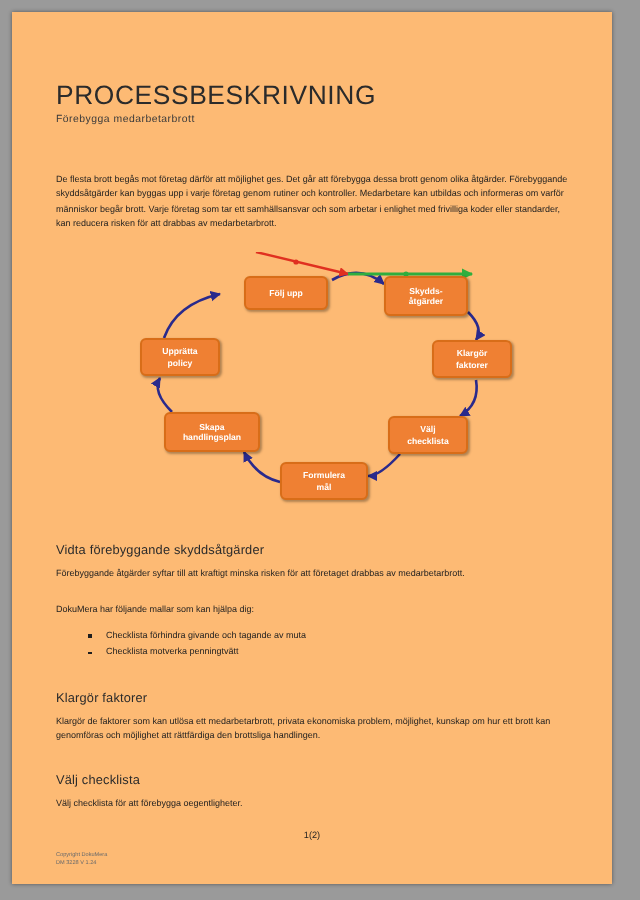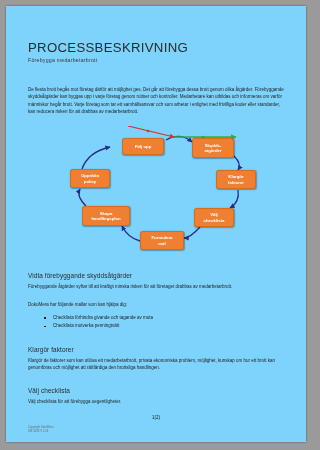--- a/index.html
+++ b/index.html
@@ -4,21 +4,21 @@
 <style>
   html,body{margin:0;padding:0;}
   body{
     width:318px;height:450px;overflow:hidden;
     background:#9a9a9a;
     font-family:"Liberation Sans",sans-serif;
   }
   .page{
     position:absolute;left:6px;top:6px;
     width:300px;height:436px;
-    background:#7dd3fc;
+    background:#fdba74;
     box-shadow:0 0 2px rgba(0,0,0,.45);
     overflow:hidden;
   }
   .inner{position:absolute;left:22px;top:0;width:258px;height:436px;}
 
   h1.doc-title{
     margin:0;position:absolute;left:0;top:34px;
     font-size:13.2px;font-weight:normal;letter-spacing:.3px;
     color:#2b2b2b;
   }

